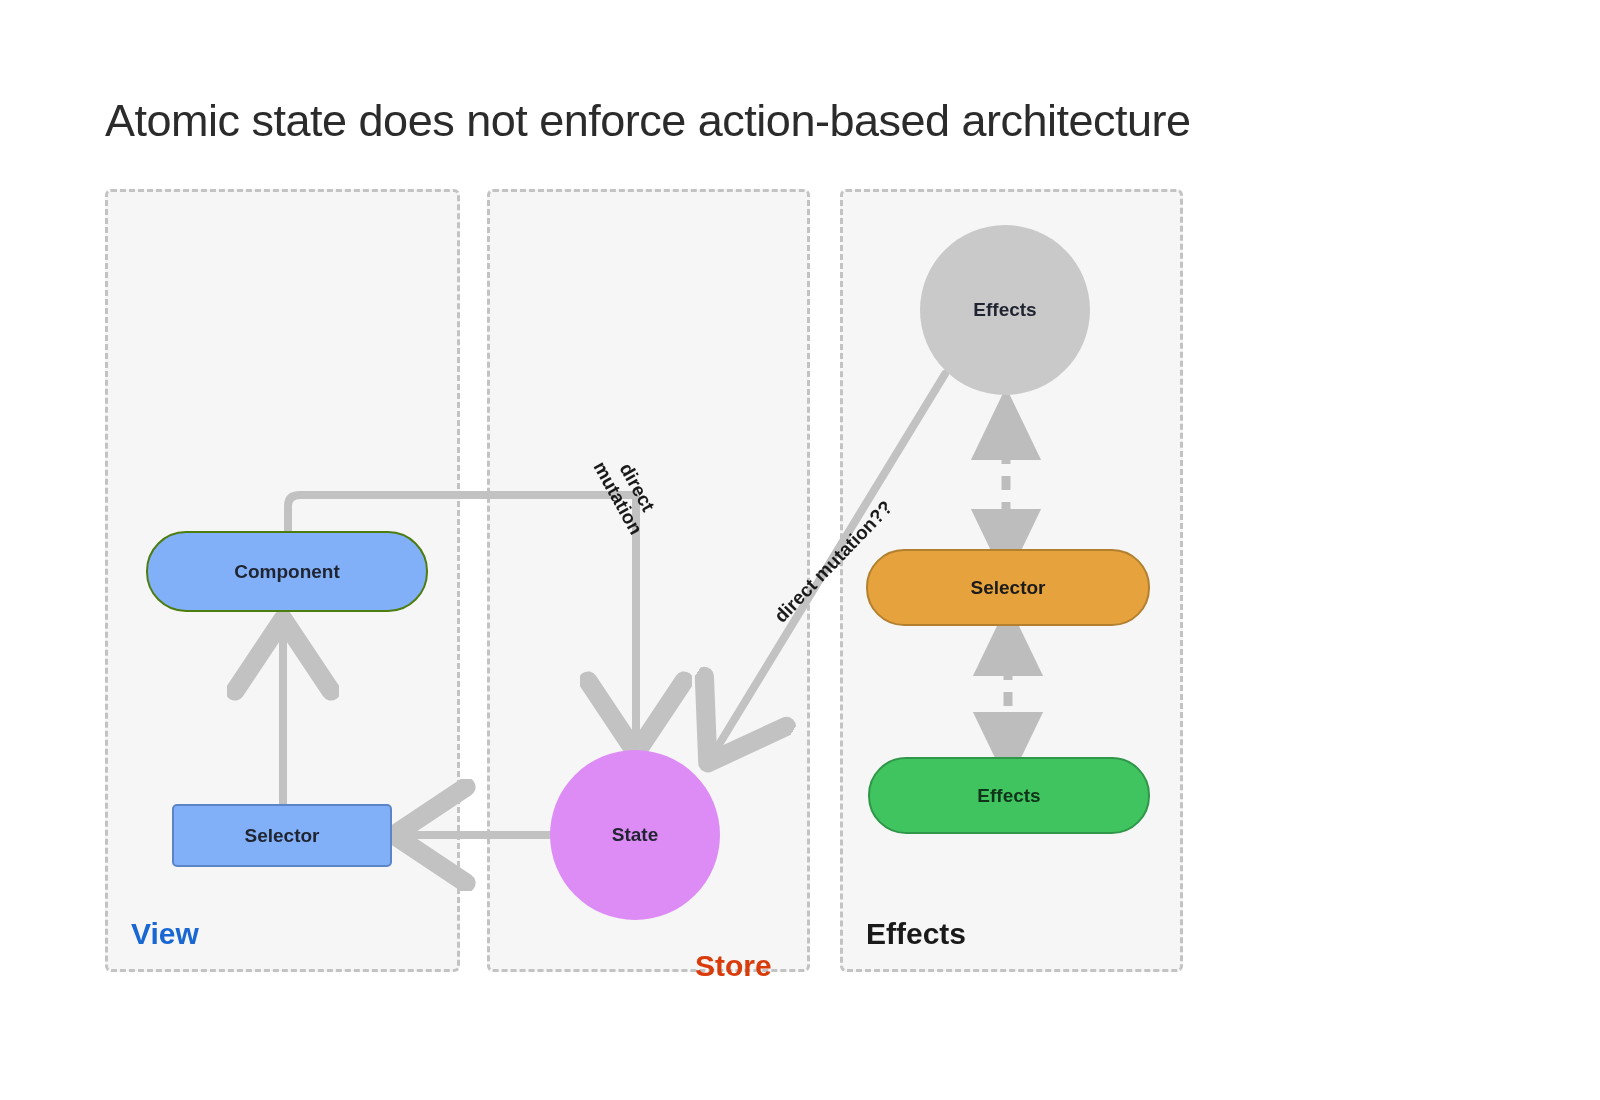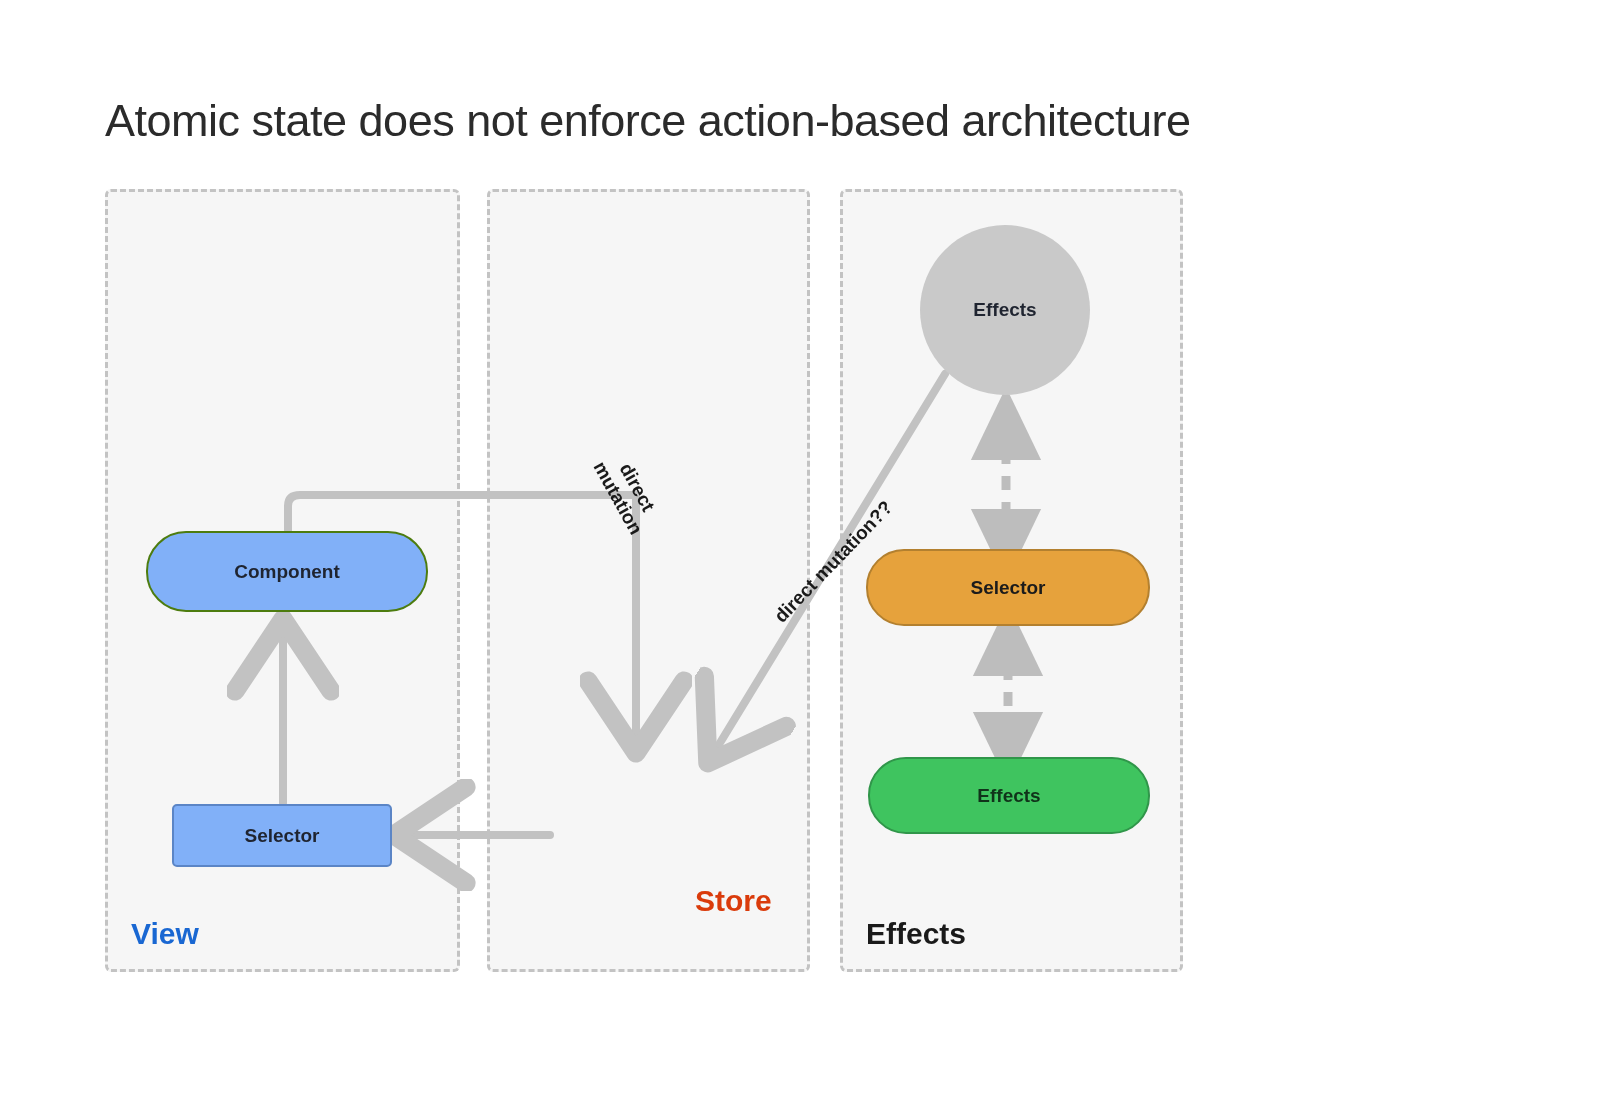--- a/index.html
+++ b/index.html
@@ -47,21 +47,21 @@
   #panel-store   { left: 487px;  top: 189px; width: 323px; height: 783px; }
   #panel-effects { left: 840px;  top: 189px; width: 343px; height: 783px; }
 
   .panel-label {
     position: absolute;
     font-size: 30px;
     font-weight: bold;
     white-space: nowrap;
   }
   #label-view    { left: 131px; top: 917px; color: #1967d2; }
-  #label-store   { left: 695px; top: 884px; color: #da3b0b; text-align: center; }
+  #label-store   { left: 695px; top: 949px; color: #da3b0b; text-align: center; }
   #label-effects { left: 866px; top: 917px; color: #1a1a1a; }
 
   
   #wires {
     position: absolute;
     left: 0; top: 0;
     width: 1600px;
     height: 1100px;
     pointer-events: none;
   }
@@ -188,20 +188,23 @@
   </svg>
 
   <div class="node" id="node-component">
     <span>Component</span>
   </div>
 
   <div class="node" id="node-selector">
     <span>Selector</span>
   </div>
 
+  <div class="node" id="node-state">
+    <span>State</span>
+  </div>
 
   <div class="node" id="node-effects-circle">
     <span>Effects</span>
   </div>
 
   <div class="node" id="node-service">
     <span>Selector</span>
   </div>
 
   <div class="node" id="node-server">

